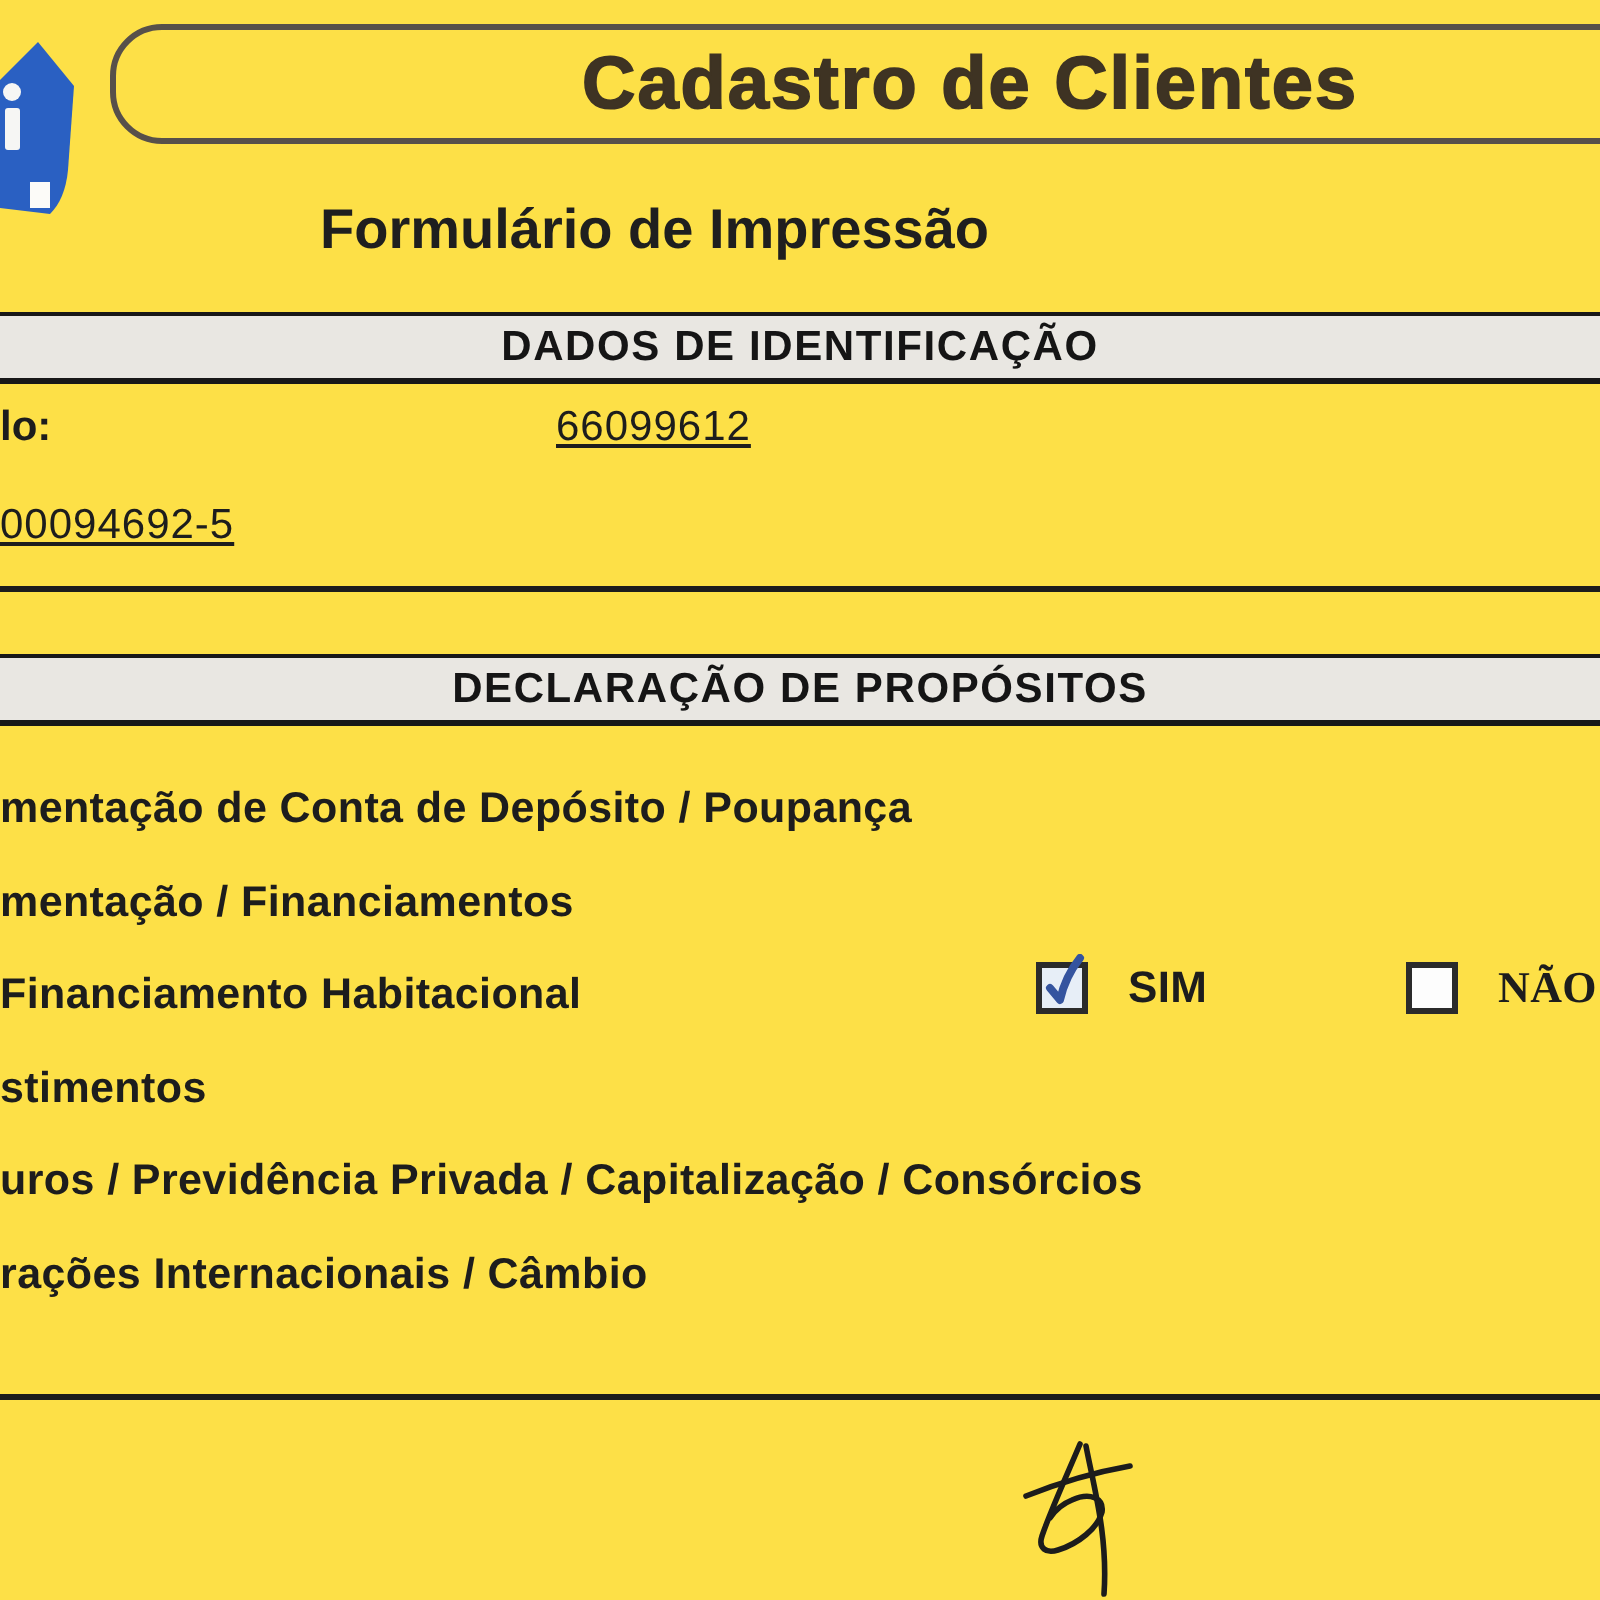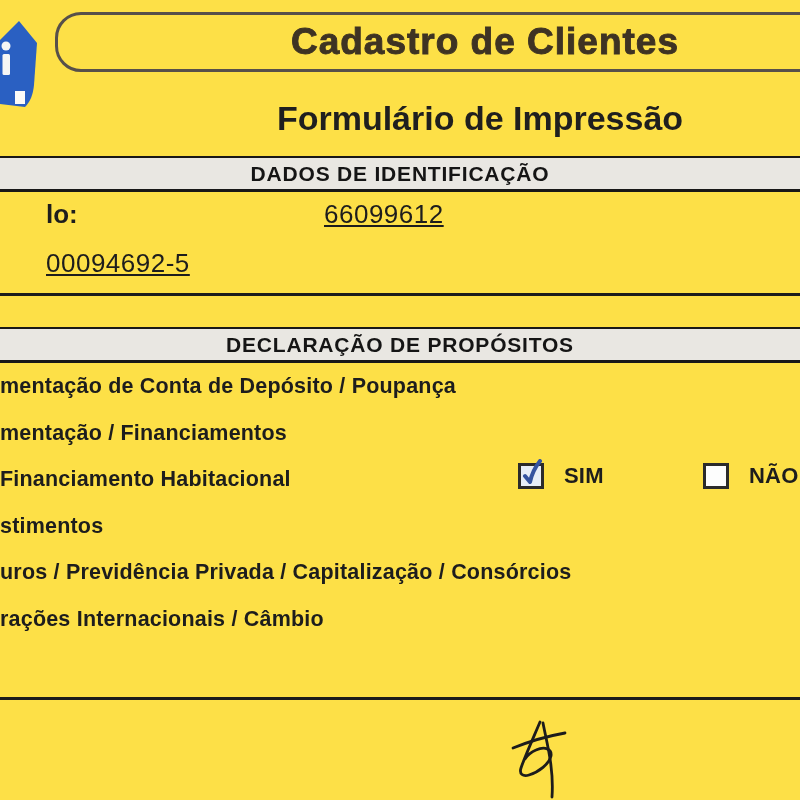--- a/index.html
+++ b/index.html
@@ -9,50 +9,50 @@
   
   .logo{position:absolute;left:0;top:17px;width:40px;height:92px;}
 
   
   .title-box{position:absolute;left:55px;top:12px;width:860px;height:60px;
     border:3px solid #57504a;border-radius:26px;box-sizing:border-box;
     display:flex;align-items:center;justify-content:center;}
   .title-text{font-size:37px;font-weight:bold;color:#3e3323;letter-spacing:1px;
     -webkit-text-stroke:0.9px #3e3323;}
 
-  .subtitle{position:absolute;left:160px;top:99px;width:640px;text-align:center;
-    font-size:34px;font-weight:bold;color:#1f1f1f;}
+  .subtitle{position:absolute;left:160px;top:99px;width:640px;text-align:left;
+    font-size:28px;font-weight:bold;color:#1f1f1f;}
 
   
   .section-bar{position:absolute;left:-8px;width:816px;height:36px;box-sizing:border-box;
     background:#e9e7e2;border-top:2px solid #181818;border-bottom:3px solid #181818;
     display:flex;align-items:center;justify-content:center;
     font-size:21px;font-weight:bold;letter-spacing:0.8px;color:#151515;}
   .bar-identification{top:156px;}
   .bar-purposes{top:327px;}
 
   
   .id-rows{position:absolute;left:0;top:202px;width:800px;}
-  .id-row{display:flex;height:24px;line-height:24px;margin-bottom:25px;font-size:26px;padding-left:46px;}
+  .id-row{display:flex;height:24px;line-height:24px;margin-bottom:25px;font-size:21px;}
   .id-label{font-weight:bold;width:278px;}
   .id-value{font-weight:normal;letter-spacing:0.5px;text-decoration:underline;}
 
   
   .hr{position:absolute;left:-5px;width:810px;height:3px;background:#1c1c1c;}
   .hr-identification{top:293px;}
   .hr-purposes{top:697px;}
 
   
-  .purpose-rows{position:absolute;left:0;top:373px;width:658px;}
+  .purpose-rows{position:absolute;left:0;top:391px;width:658px;}
   .purpose-row{position:relative;height:26px;line-height:26px;margin-bottom:20.5px;
     font-size:21.5px;font-weight:bold;letter-spacing:0.2px;}
   .purpose-options{position:absolute;left:0;top:0;width:100%;height:100%;}
   .opt{position:absolute;top:-3px;display:flex;align-items:center;gap:20px;}
   .opt:nth-child(1){left:518px;}
-  .opt:nth-child(2){left:703px;}
+  .opt:nth-child(2){left:703px;font-family:Liberation Serif, serif;}
   .checkbox{position:relative;width:26px;height:26px;box-sizing:border-box;
     border:3px solid #2b2b2b;background:#fdfdfd;}
   .checkbox.checked{background:#e7eef7;}
   .checkbox .check{position:absolute;left:-1px;top:-7px;}
   .opt-label{font-size:22px;font-weight:bold;}
 
   .signature{position:absolute;left:503px;top:716px;}
 </style>
 </head>
 <body>

